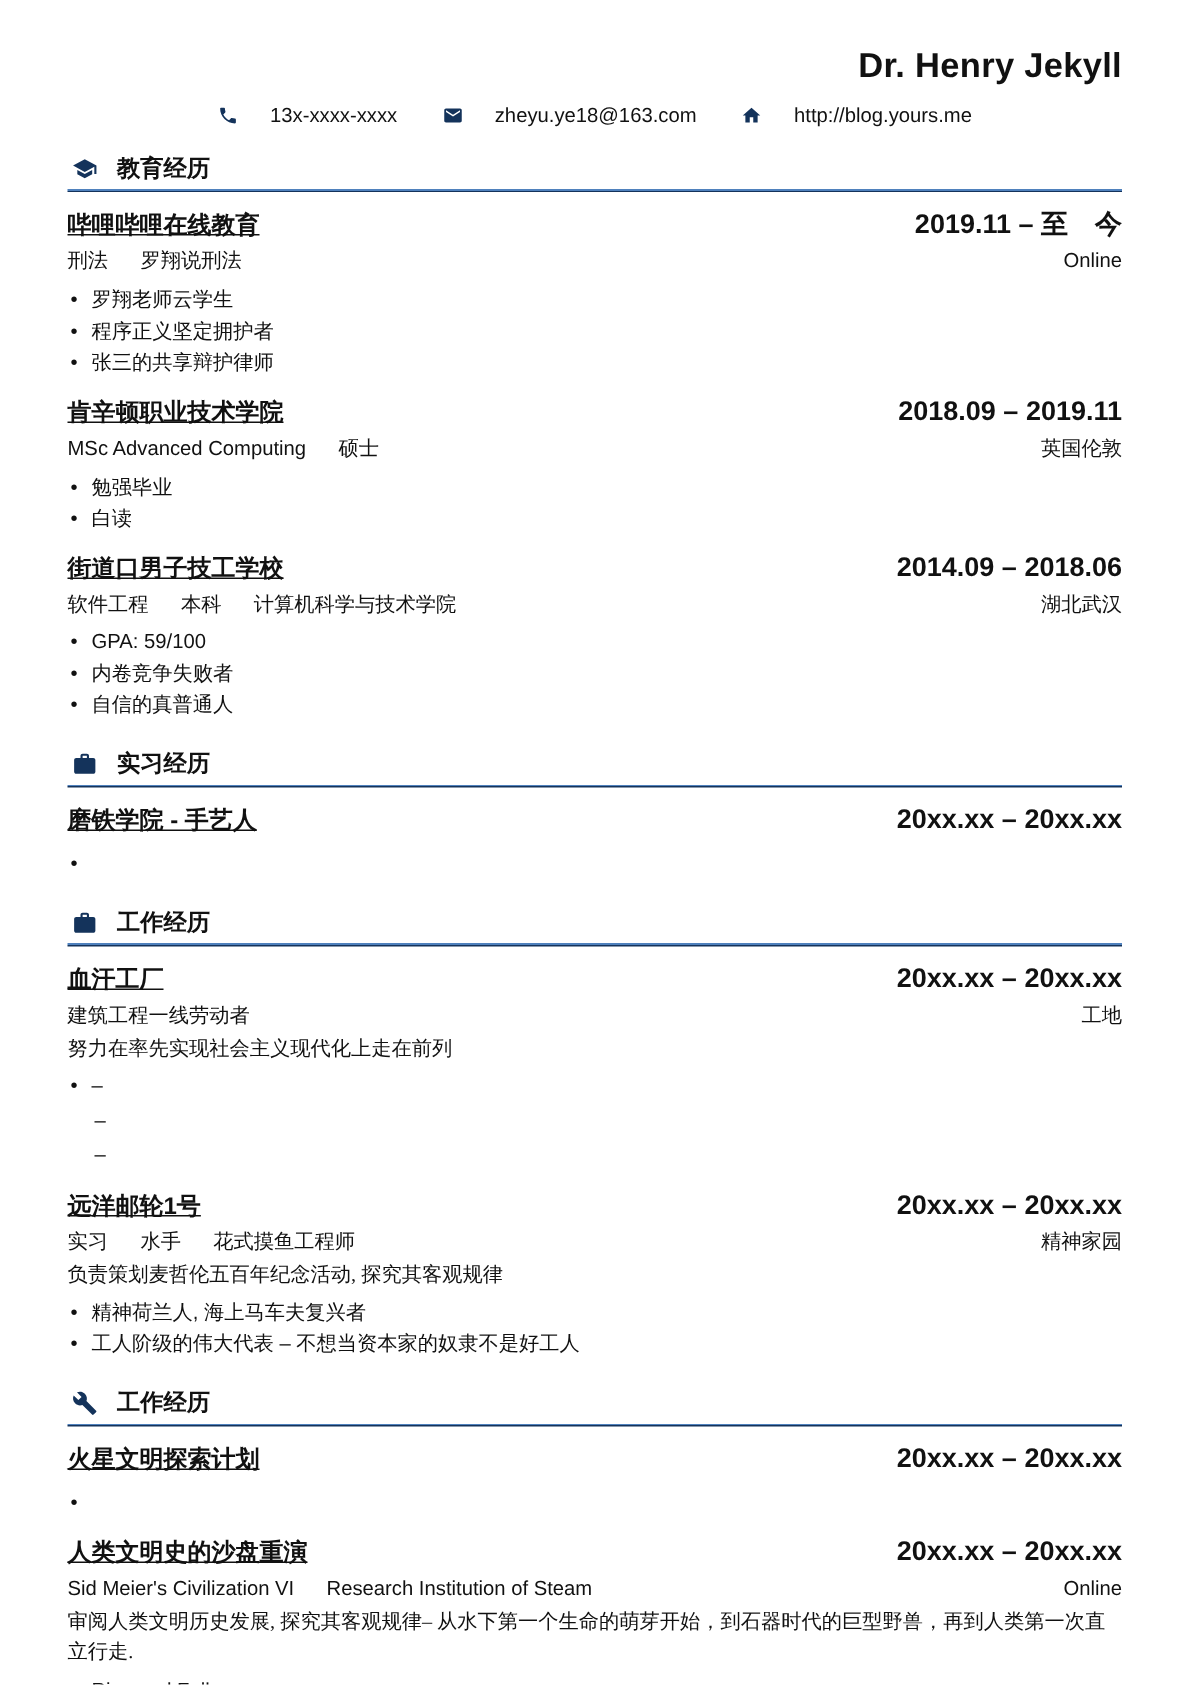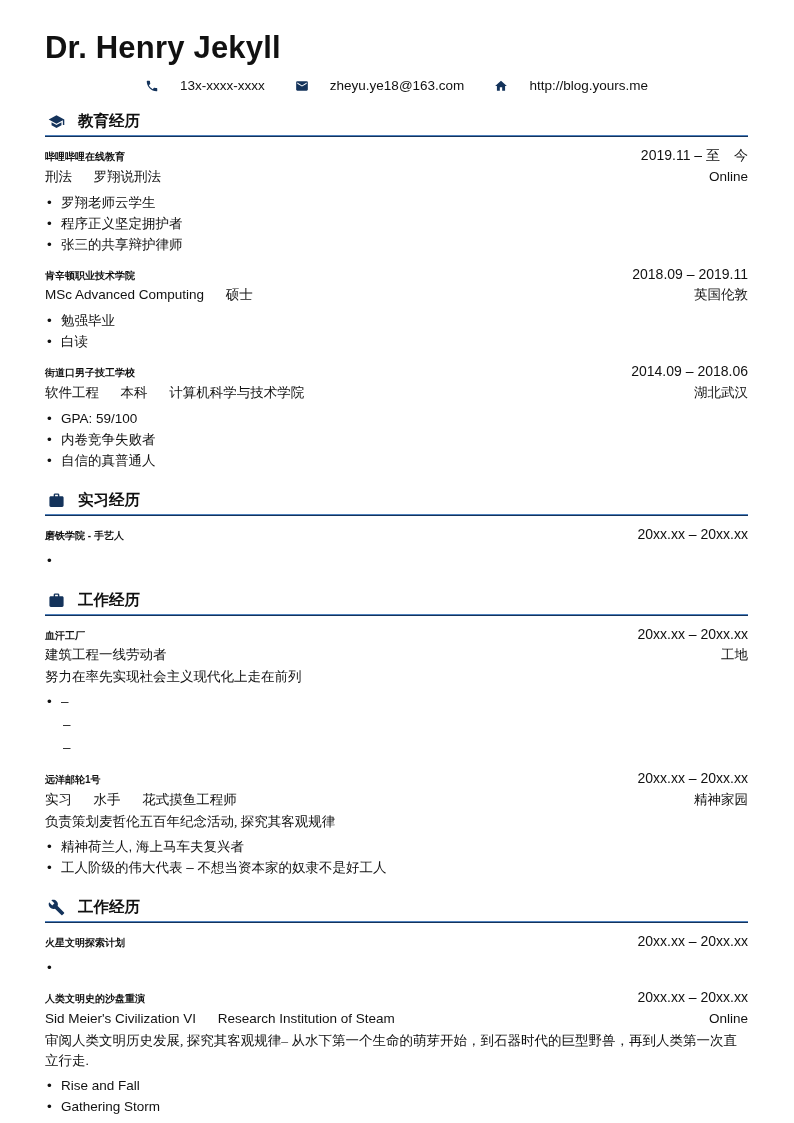--- a/index.html
+++ b/index.html
@@ -10,22 +10,22 @@
     color: #111111;
     font-family: "Liberation Sans", "DejaVu Sans", sans-serif;
     overflow: hidden;
   }
   .page {
     width: 794px; height: 1123px;
     padding: 22px 46px 0 45px;
   }
   
   .name {
-    text-align: left;
-    font-size: 31px;
+    text-align: right;
+    font-size: 23px;
     font-weight: bold;
     letter-spacing: 0.2px;
     margin-top: 8px;
   }
   .contacts {
     display: flex;
     justify-content: center;
     align-items: center;
     gap: 30px;
     margin-top: 12px;
@@ -54,22 +54,22 @@
   }
   
   .entry { margin-top: 8px; }
   .row {
     display: flex;
     justify-content: space-between;
     align-items: baseline;
     line-height: 1.55;
     font-size: 13.5px;
   }
-  .entry-title { font-weight: bold; font-size: 10px; }
-  .entry-date { font-size: 14px; white-space: pre; }
+  .entry-title { font-weight: bold; font-size: 16px; text-decoration: underline; }
+  .entry-date { font-size: 18px; white-space: pre; font-weight: bold; }
   .subtitle .part + .part { margin-left: 1.6em; }
   .entry-desc { font-size: 13.5px; line-height: 1.5; margin-top: 1px; font-family: Liberation Serif, serif; }
   ul.bullets {
     list-style: none;
     margin: 5px 0 2px 0;
   }
   ul.bullets li {
     display: flex;
     font-size: 13.5px;
     line-height: 1.55;

